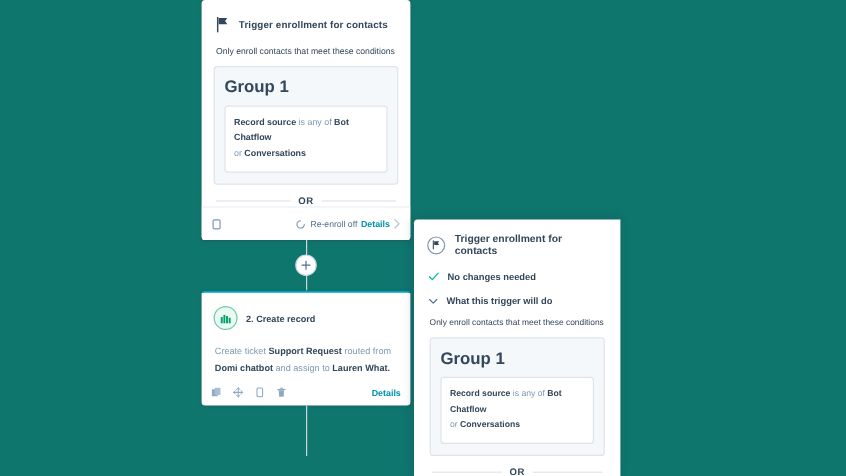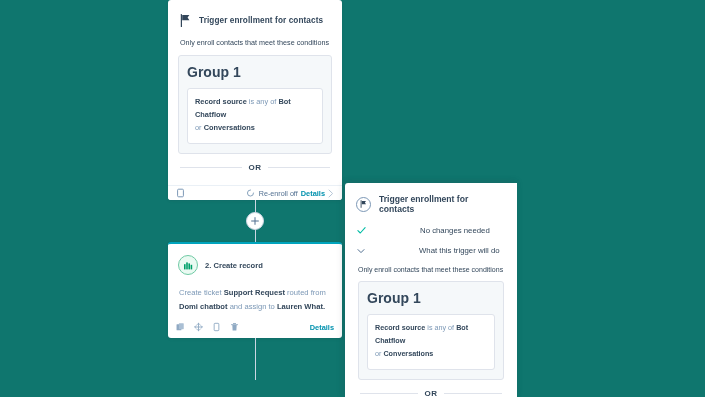--- a/index.html
+++ b/index.html
@@ -109,21 +109,21 @@
     font-size: 8px;
     font-weight: 700;
     color: #33475b;
     letter-spacing: .4px;
   }
 
   
   .card-footer {
     position: absolute;
     left: 0; right: 0; bottom: 0;
-    height: 15px;
+    height: 28px;
     background: #ffffff;
     border-top: 1px solid #eaf0f6;
     display: flex;
     align-items: center;
     padding: 0 8px;
     gap: 6px;
     justify-content: center;
   }
   .footer-left { display: flex; align-items: center; gap: 7px; }
   .footer-right { margin-left: auto; display: flex; align-items: center; gap: 3px; }
@@ -238,23 +238,22 @@
 
   .panel-row {
     display: flex; align-items: center; gap: 7px;
     margin-bottom: 11px;
     padding-left: 1px;
   }
   .check-icon { width: 9px; height: 9px; display:block; flex:none;}
   .chev-down { width: 8px; height: 8px; display:block; flex:none; }
   .panel-row-label {
     font-size: 7.8px;
-    font-weight: 400;
-    color: #33475b;
-    margin-left: 47px;
+    font-weight: 700;
+    color: #33475b;
   }
 
   .panel-caption {
     font-size: 7px;
     color: #33475b;
     margin: 0 2px 8px 2px;
   }
 
   .panel-group-box {
     background: #f5f8fa;

